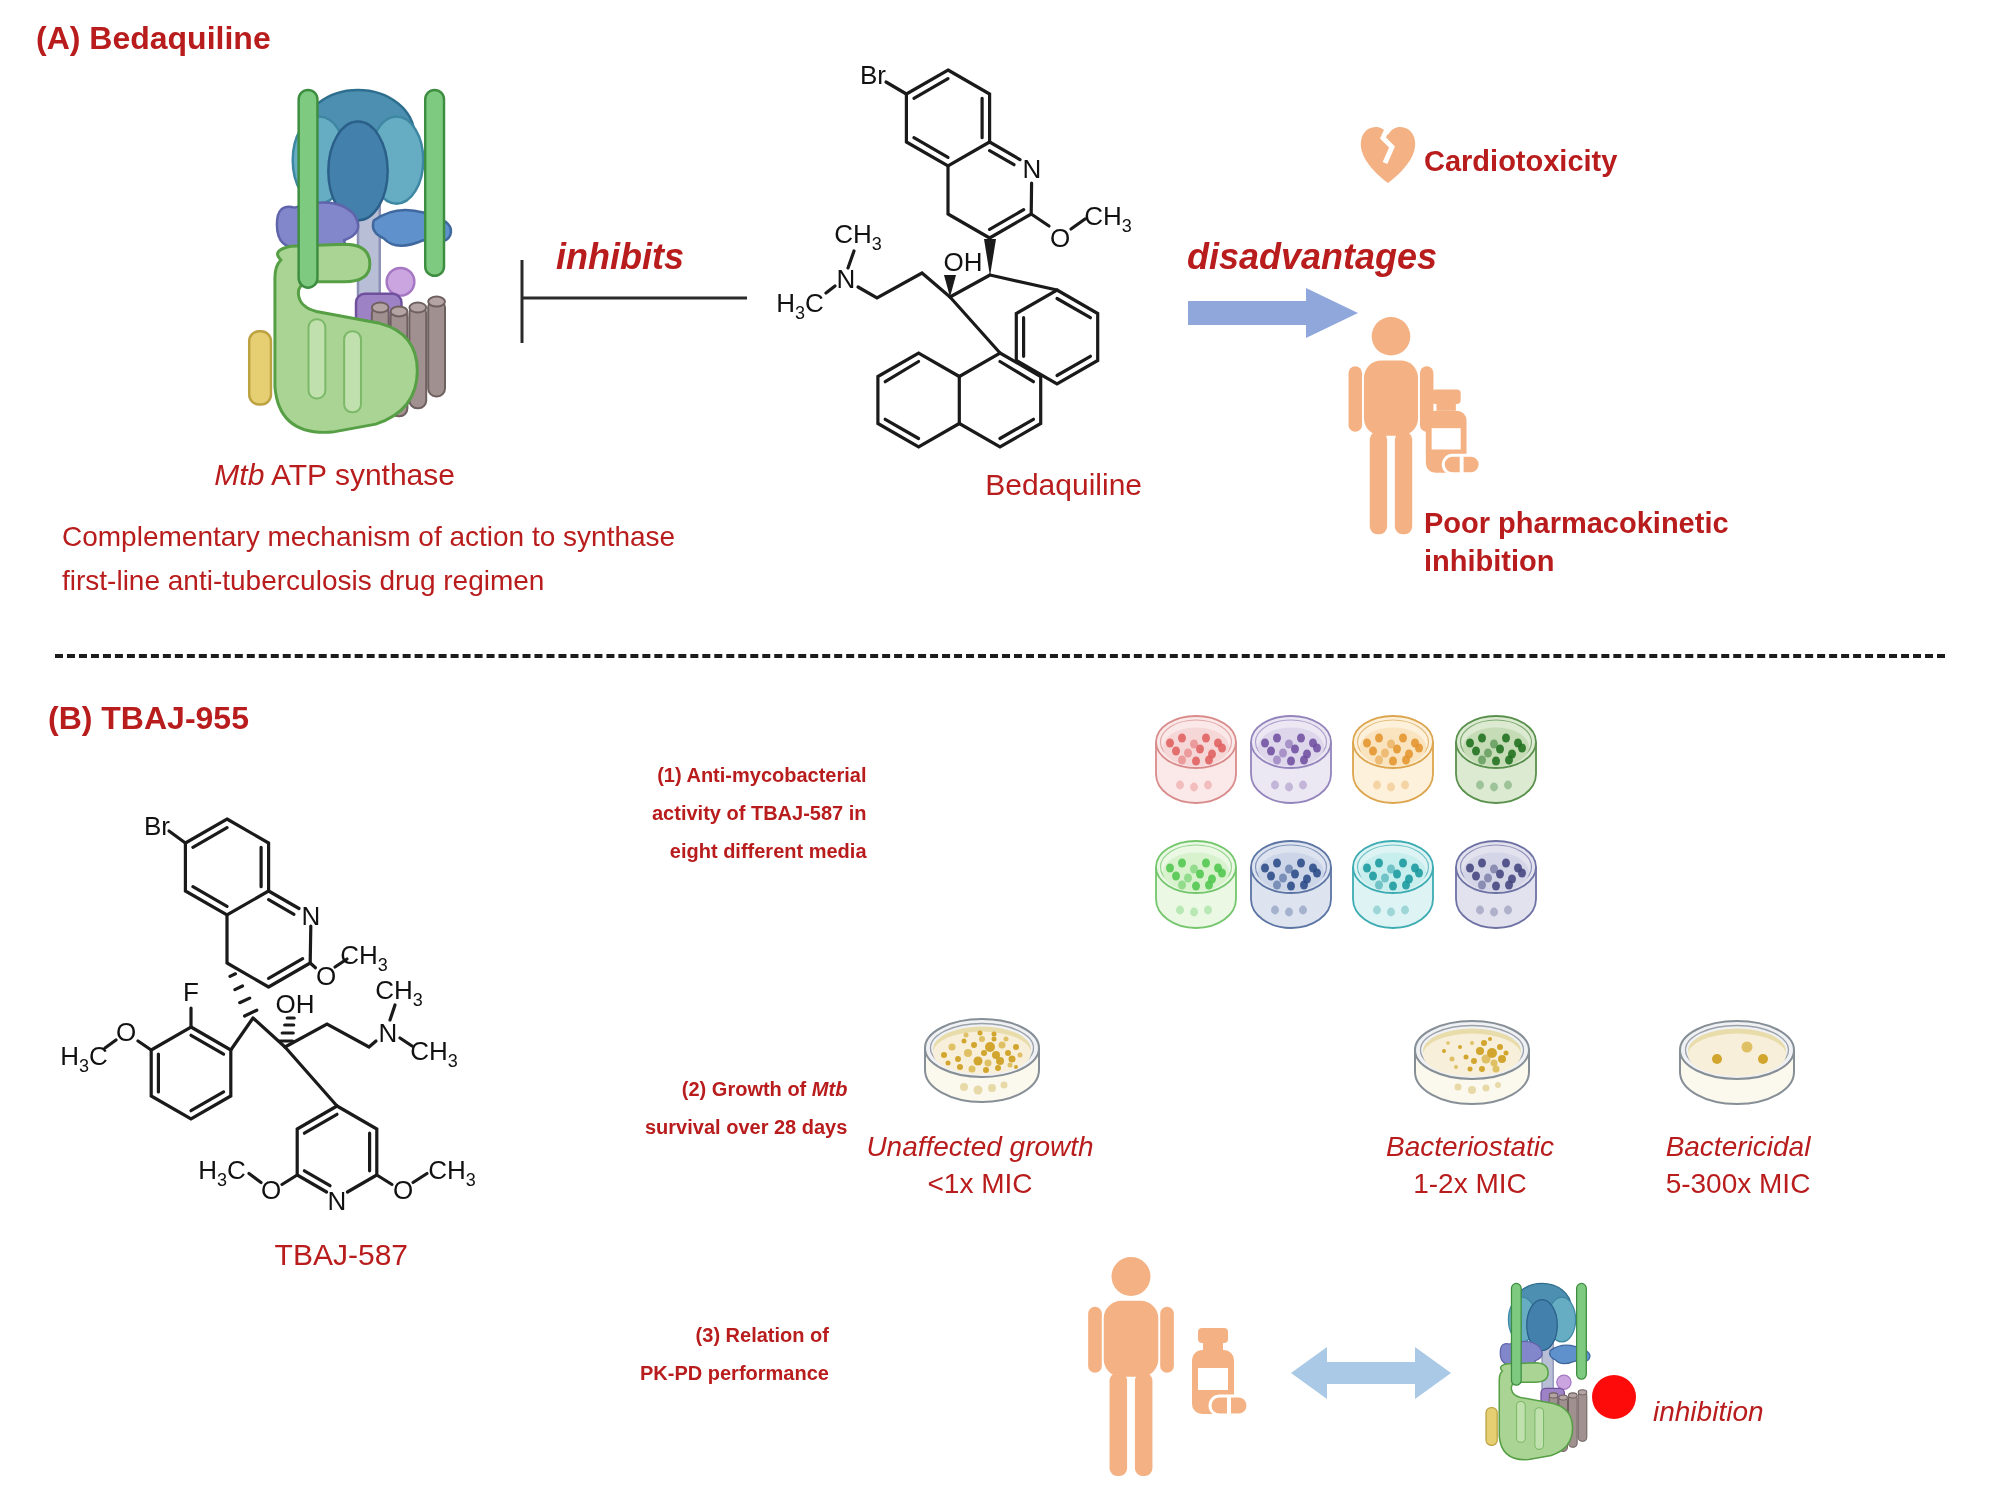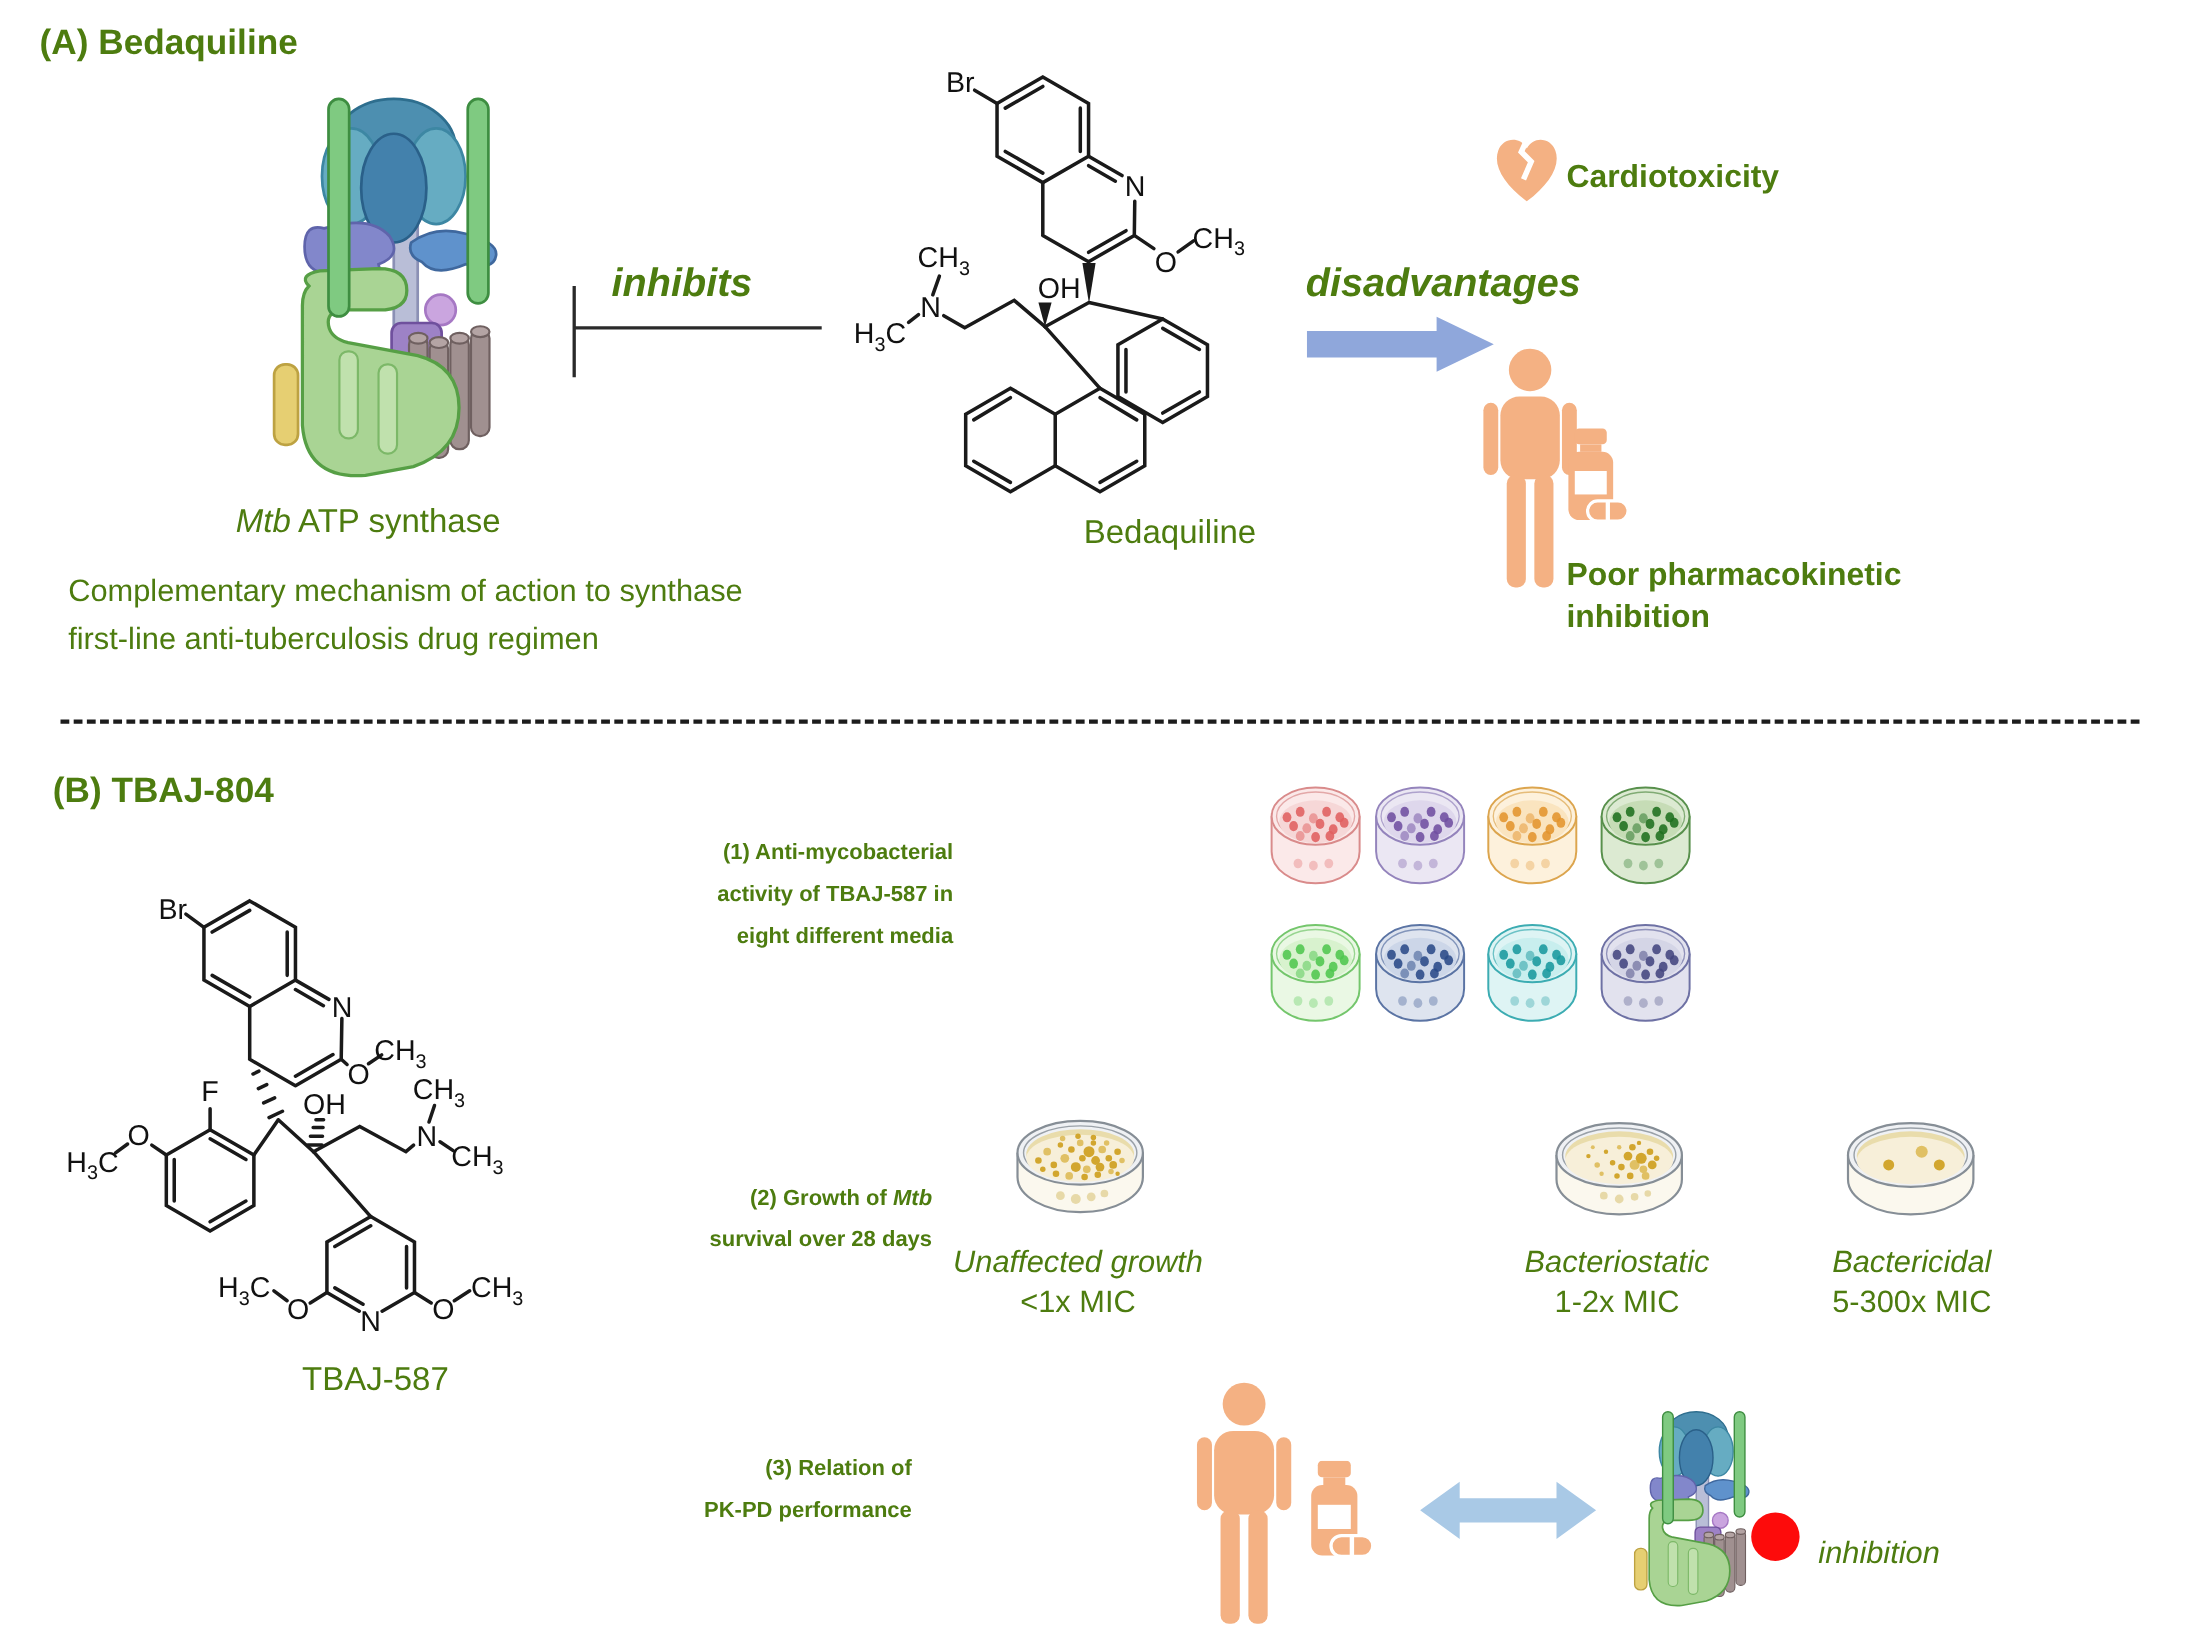--- a/index.html
+++ b/index.html
@@ -1,17 +1,17 @@
 <!DOCTYPE html>
 <html><head>
 <meta charset="utf-8">
 <style>
   html,body{margin:0;padding:0;background:#fff;}
   #canvas{position:relative;width:2000px;height:1500px;background:#fff;overflow:hidden;
-          font-family:"Liberation Sans","DejaVu Sans",sans-serif;color:#4d7c0f;}
+          font-family:"Liberation Sans","DejaVu Sans",sans-serif;color:#b91c1c;}
   .abs{position:absolute;}
   .panel-title{font-size:32px;font-weight:bold;}
   .heading{font-size:20px;font-weight:bold;line-height:38px;text-align:right;}
   .body-text{font-size:28px;line-height:44px;}
   .mol-label{font-size:30px;font-weight:normal;text-align:right;}
   .flow-label{font-size:36px;font-weight:bold;font-style:italic;text-align:left;}
   .side-label{font-size:29px;font-weight:bold;line-height:38px;}
   .dish-label{font-size:28px;line-height:37px;text-align:center;}
   .dish-label .l1{font-style:italic;}
   .divider{border-top:4px dashed #1c1c1c;height:0;}
@@ -140,21 +140,21 @@
       </g>
     </g>
   </svg>
   <div class="abs side-label" style="left:1424px;top:504px">
     <div>Poor pharmacokinetic</div>
     <div>inhibition</div>
   </div>
 
   <div class="abs divider" style="left:55px;top:654px;width:1890px"></div>
 
-  <div class="abs panel-title" style="left:48px;top:700px">(B) TBAJ-804</div>
+  <div class="abs panel-title" style="left:48px;top:700px">(B) TBAJ-955</div>
 
   <svg class="abs" style="left:58px;top:763px" width="520" height="500" viewBox="0 0 520 500">
     <g stroke="#1a1a1a" stroke-width="3.2" fill="none" stroke-linecap="round">
       <path d="M169,56L210.6,80L210.6,128L169,152L127.4,128L127.4,80Z"></path>
       <path d="M127.4,80L111,68"></path>
       <path d="M210.6,128L241,145.5 M252.8,163L252.2,200 M252.2,200L210.6,224 M210.6,224L169,200 M169,200L169,152"></path>
       <path d="M252.2,200L257.5,204.7 M277,204L289,196"></path>
       <path d="M195,255L172.8,287 M195,255L227,284"></path>
       <path d="M133,264L172.8,287L172.8,333L133,356L93.2,333L93.2,287Z"></path>
       <path d="M133,264L133,245 M93.2,287L80,278 M58,277L47,285"></path>

